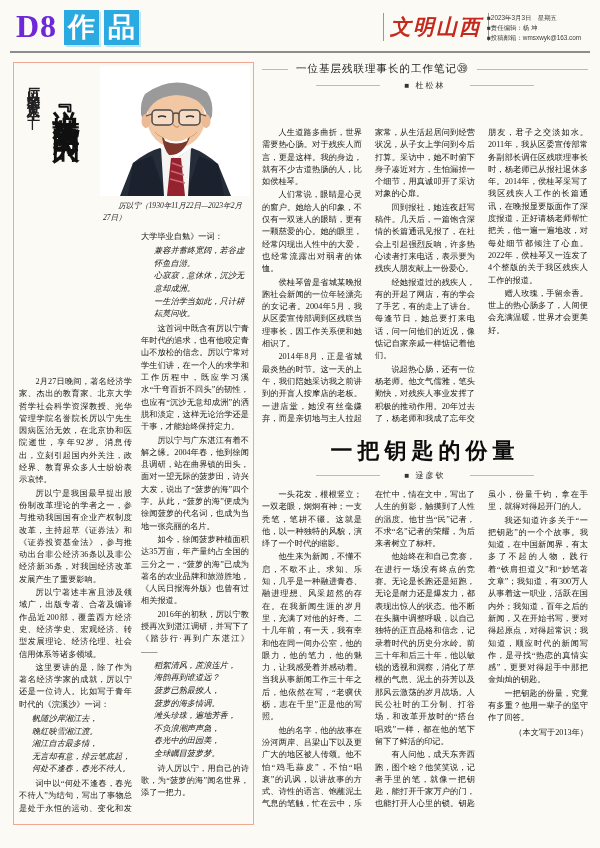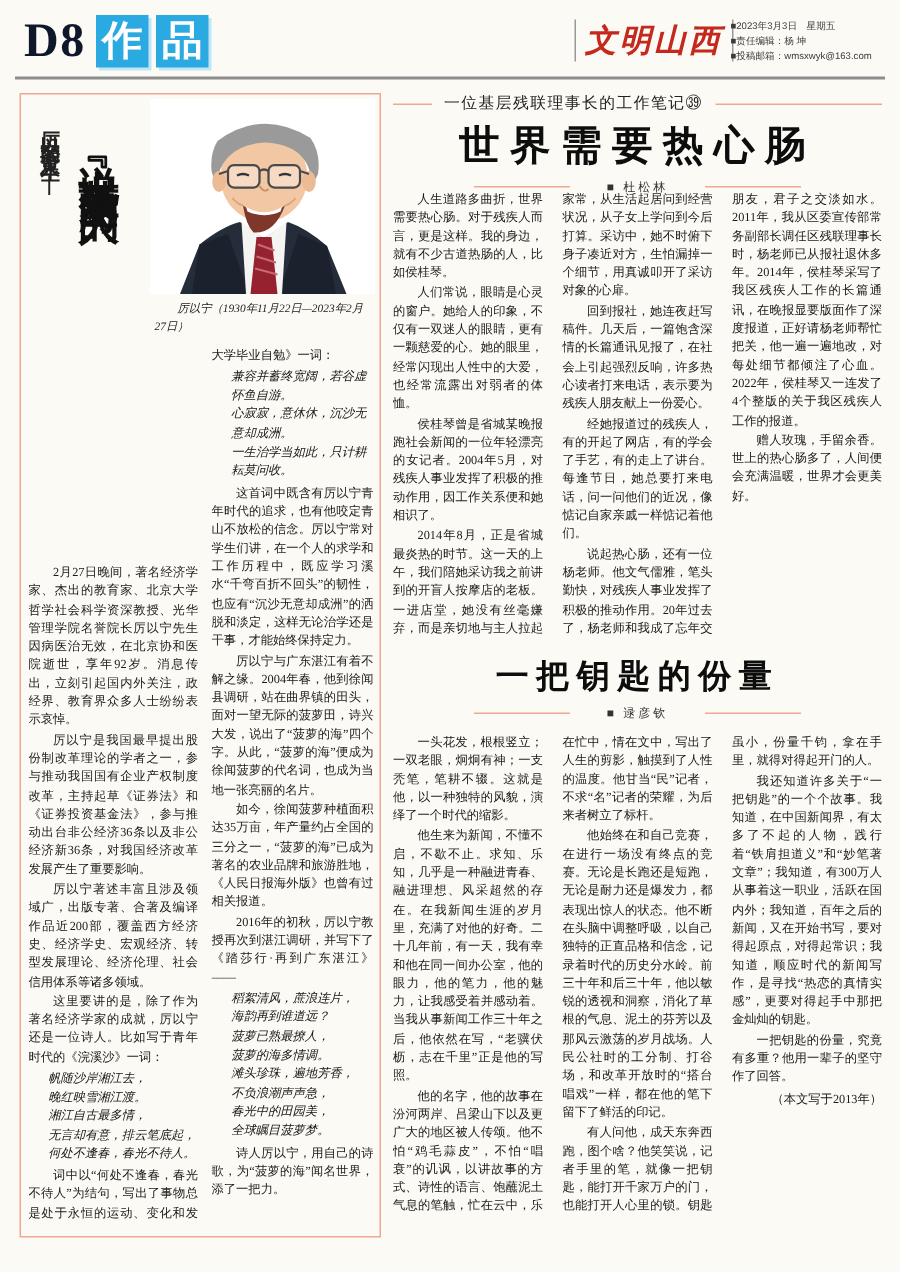--- a/index.html
+++ b/index.html
@@ -5,21 +5,21 @@
   html,body{margin:0;padding:0;}
   body{
     width:600px;height:848px;position:relative;overflow:hidden;
     background:#fbfaf4;
     font-family:"Liberation Serif","DejaVu Serif",serif;
     color:#1c1c1c;
     -webkit-font-smoothing:antialiased;
   }
   
   .hdr{position:absolute;left:0;top:0;width:600px;height:56px;}
-  .edition{position:absolute;left:16px;top:8px;font-size:32px;font-weight:bold;letter-spacing:1px;color:#0f172a;}
+  .edition{position:absolute;left:16px;top:8px;font-size:32px;font-weight:bold;letter-spacing:1px;color:#6d28d9;}
   .tiles{position:absolute;left:64px;top:10px;display:flex;gap:5px;}
   .tile{width:35px;height:35px;background:#2ba9e1;color:#fff;text-align:center;line-height:35px;
         font-family:"Liberation Sans","DejaVu Sans",sans-serif;font-size:27px;font-weight:bold;
         box-shadow:2px 2px 0 #bfe6f6;}
   .mast{position:absolute;left:383px;top:13px;display:flex;gap:6px;height:32px;}
   .vbar{width:1px;height:28px;background:#999;}
   .mastname{font-size:21px;font-weight:bold;font-style:italic;color:#c5281c;letter-spacing:2px;
             font-family:"Liberation Serif","DejaVu Serif",serif;}
   .hdrinfo{position:absolute;left:487px;top:13px;width:112px;}
   .hdrinfo div{font-size:6.4px;line-height:10px;color:#3a3a3a;white-space:nowrap;
@@ -154,31 +154,30 @@
       <p class="bodyp">诗人厉以宁，用自己的诗歌，为“菠萝的海”闻名世界，添了一把力。</p>
     </div>
 </div>
 
 <div class="art1hdr">
   <div class="kickrow">
     <div class="rule-pink rp-a"></div>
     <div class="kicktext">一位基层残联理事长的工作笔记㊴</div>
     <div class="rule-pink rp-b"></div>
   </div>
-  <div class="art1title">世界需要热心肠</div>
   <div class="authrow">
     <div class="rule-pink rp-c"></div>
     <div class="authname">■ 杜松林</div>
     <div class="rule-pink rp-c"></div>
   </div>
 </div>
 <div class="mbody mbody1">
     <p class="bodyp">人生道路多曲折，世界需要热心肠。对于残疾人而言，更是这样。我的身边，就有不少古道热肠的人，比如侯桂琴。</p>
     <p class="bodyp">人们常说，眼睛是心灵的窗户。她给人的印象，不仅有一双迷人的眼睛，更有一颗慈爱的心。她的眼里，经常闪现出人性中的大爱，也经常流露出对弱者的体恤。</p>
-    <p class="bodyp">侯桂琴曾是省城某晚报跑社会新闻的一位年轻漂亮的女记者。2004年5月，对残疾人事业发挥了积极的推动作用，因工作关系便和她相识了。</p>
+    <p class="bodyp">侯桂琴曾是省城某晚报跑社会新闻的一位年轻漂亮的女记者。2004年5月，我从区委宣传部调到区残联当理事长，因工作关系便和她相识了。</p>
     <p class="bodyp">2014年8月，正是省城最炎热的时节。这一天的上午，我们陪她采访我之前讲到的开盲人按摩店的老板。一进店堂，她没有丝毫嫌弃，而是亲切地与主人拉起家常，从生活起居问到经营状况，从子女上学问到今后打算。采访中，她不时俯下身子凑近对方，生怕漏掉一个细节，用真诚叩开了采访对象的心扉。</p>
     <p class="bodyp">回到报社，她连夜赶写稿件。几天后，一篇饱含深情的长篇通讯见报了，在社会上引起强烈反响，许多热心读者打来电话，表示要为残疾人朋友献上一份爱心。</p>
     <p class="bodyp">经她报道过的残疾人，有的开起了网店，有的学会了手艺，有的走上了讲台。每逢节日，她总要打来电话，问一问他们的近况，像惦记自家亲戚一样惦记着他们。</p>
     <p class="bodyp">说起热心肠，还有一位杨老师。他文气儒雅，笔头勤快，对残疾人事业发挥了积极的推动作用。20年过去了，杨老师和我成了忘年交朋友，君子之交淡如水。2011年，我从区委宣传部常务副部长调任区残联理事长时，杨老师已从报社退休多年。2014年，侯桂琴采写了我区残疾人工作的长篇通讯，在晚报显要版面作了深度报道，正好请杨老师帮忙把关，他一遍一遍地改，对每处细节都倾注了心血。2022年，侯桂琴又一连发了4个整版的关于我区残疾人工作的报道。</p>
     <p class="bodyp">赠人玫瑰，手留余香。世上的热心肠多了，人间便会充满温暖，世界才会更美好。</p>
   </div>
 
 <div class="art2hdr">
   <div class="art2title">一把钥匙的份量</div>
   <div class="authrow">

